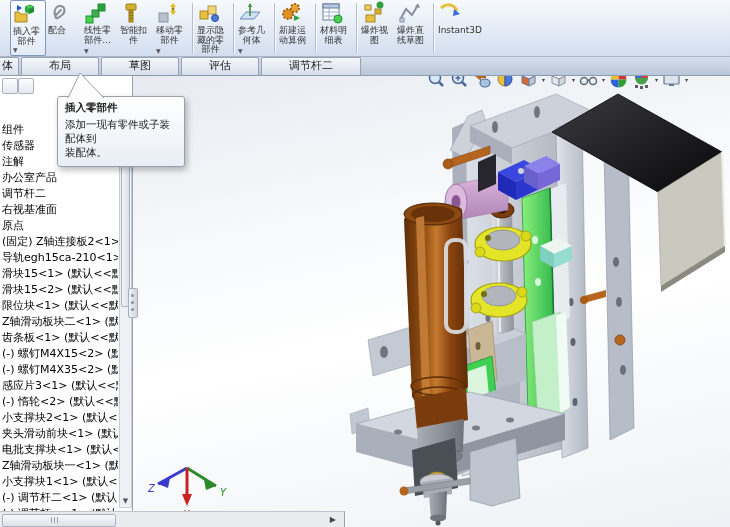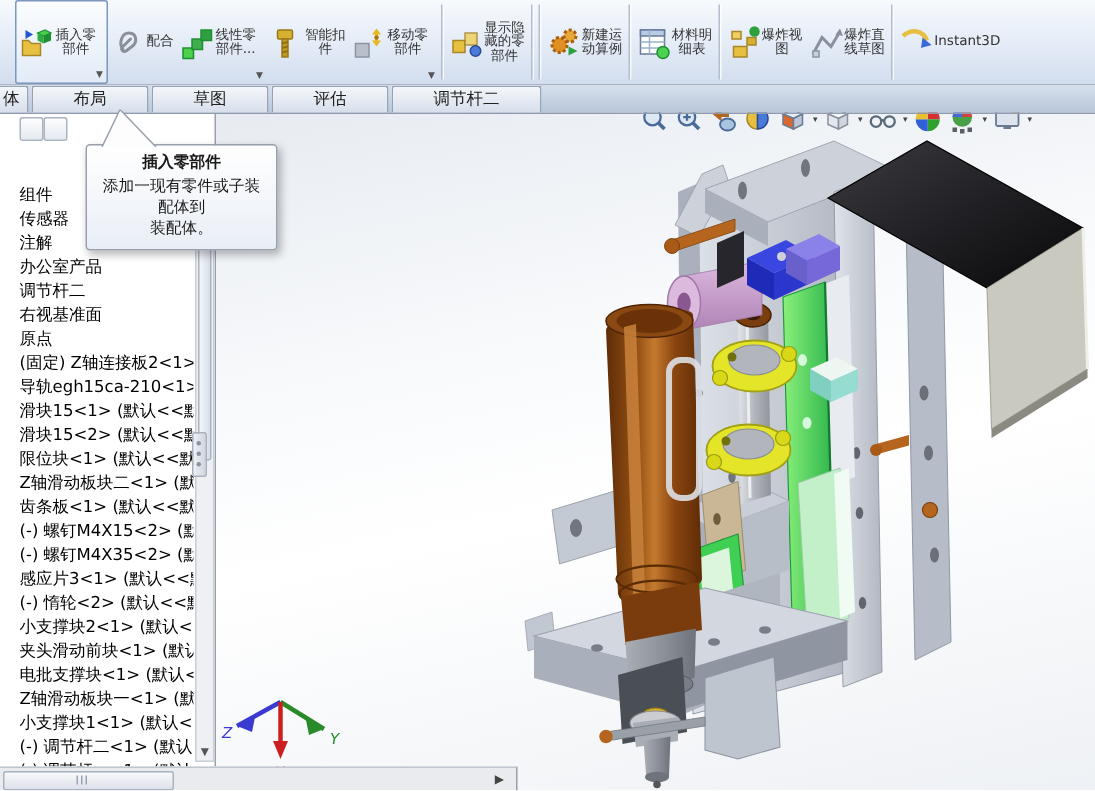--- a/index.html
+++ b/index.html
@@ -3,21 +3,21 @@
 <meta charset="utf-8">
 <style>
   html,body{margin:0;padding:0;}
   .app{position:relative;width:730px;height:527px;overflow:hidden;
        font-family:"DejaVu Sans",sans-serif;background:#fff;}
 
   
   .ribbon{position:absolute;top:0;left:0;width:730px;height:57px;z-index:6;
     background:linear-gradient(#f7fafd,#e3ebf6 55%,#d2ddee);
     border-bottom:1px solid #a9b4c6;display:flex;align-items:stretch;padding-left:2px;box-sizing:border-box;}
-  .rb{display:flex;flex-direction:row;align-items:center;min-width:36px;
+  .rb{display:flex;flex-direction:column;align-items:flex-start;min-width:36px;
       padding:1px 2px 0;position:relative;box-sizing:border-box;}
   .rb .ic{width:24px;height:24px;flex:0 0 auto;}
   .rb .lb{font-size:9px;line-height:9.5px;text-align:center;color:#333;white-space:pre-line;margin-top:1px;}
   .rb .caret{font-size:6px;color:#555;line-height:6px;margin-top:auto;padding-bottom:2px;}
   .rb.selected{background:linear-gradient(#fbfdff,#e2ebf7);border:1px solid #7d97bd;border-radius:2px;}
   .rb.partial{min-width:8px;width:8px;overflow:hidden;padding:1px 0 0;}
   .sep{width:1px;background:#b3bdce;box-shadow:1px 0 0 rgba(255,255,255,.8);margin:3px 2px;}
   .rb.wide{min-width:58px;}
 
   
@@ -33,21 +33,21 @@
   .viewport{position:absolute;top:76px;left:133px;right:0;bottom:0;z-index:0;
     background:linear-gradient(168deg,#e7ebf1 0%,#f7f9fb 32%,#ffffff 55%,#eef1f5 100%);}
   .modelsvg{position:absolute;top:0;left:0;width:730px;height:527px;z-index:1;}
 
   
   .hud{position:absolute;left:426px;top:66px;height:26px;z-index:3;display:flex;align-items:center;gap:2px;}
   .hud .hic{width:21px;height:21px;}
   .hud .hcaret{font-size:6px;color:#444;margin:0 1px;}
 
   
-  .tree{position:absolute;top:76px;left:11px;width:132px;bottom:16px;background:#fff;
+  .tree{position:absolute;top:76px;left:0;width:132px;bottom:16px;background:#fff;
     border-right:1px solid #98a0ae;overflow:hidden;z-index:4;}
   .tree-iconbtn{position:absolute;top:2px;width:14px;height:14px;border:1px solid #aab2c0;
     background:linear-gradient(#fdfdfe,#e4e9f0);border-radius:2px;}
   .rows{position:absolute;top:46px;left:2px;right:14px;}
   .trow{height:16px;line-height:16px;font-size:11px;color:#000;white-space:nowrap;overflow:hidden;}
   .vscroll{position:absolute;top:62px;bottom:3px;right:0;width:13px;background:#eef0f4;
     border:1px solid #c8cdd6;box-sizing:border-box;}
   .vthumb{position:absolute;top:8px;left:1px;right:1px;height:158px;
     background:linear-gradient(90deg,#f4f6f9,#d9dee7);border:1px solid #aab2c0;border-radius:2px;}
   .vthumb .g{position:absolute;top:4px;left:2px;right:2px;height:1px;background:#9aa2b0;box-shadow:0 2px 0 #9aa2b0,0 4px 0 #9aa2b0;}
@@ -62,21 +62,21 @@
     border-top:1px solid #c0c6d0;border-right:1px solid #98a0ae;box-sizing:border-box;}
   .hthumb{position:absolute;left:2px;top:2px;width:112px;height:11px;
     background:linear-gradient(#f8f9fb,#dde2ea);border:1px solid #aab2c0;border-radius:2px;}
   .hthumb .g{position:absolute;left:48px;top:2px;width:1px;height:6px;background:#9aa2b0;
     box-shadow:3px 0 0 #9aa2b0,6px 0 0 #9aa2b0;}
   .hright{position:absolute;right:8px;top:3px;font-size:8px;color:#444;line-height:10px;}
 
   
   .tooltip{position:absolute;left:57px;top:96px;width:128px;z-index:10;
     background:linear-gradient(#ffffff,#e9eef6);border:1px solid #98a0ac;border-radius:3px;
-    box-shadow:2px 3px 6px rgba(0,0,0,.28);padding:4px 7px 6px;font-size:10.5px;color:#1a1a1a;box-sizing:border-box;text-align:center;}
+    box-shadow:2px 3px 6px rgba(0,0,0,.28);padding:4px 7px 6px;font-size:10.5px;color:#1a1a1a;box-sizing:border-box;}
   .tooltip .tt{font-weight:bold;margin-bottom:3px;}
   .tooltip .tb{line-height:1.32;white-space:pre-line;}
   .ttpointer{position:absolute;left:58px;top:73px;width:48px;height:25px;z-index:11;}
 
   .triadsvg{position:absolute;left:140px;top:448px;width:95px;height:75px;z-index:2;}
 </style>
 </head>
 <body>
 
 <div class="app">
@@ -410,20 +410,30 @@
         <circle cx="18" cy="17" r="3.5" fill="#4a7ad8" stroke="#2a4a98"></circle>
       </svg>
       <span class="lb">显示隐
 藏的零
 部件</span>
     </div>
 
     <div class="sep"></div>
 
 
+    <div class="rb">
+      <svg class="ic" viewBox="0 0 24 24">
+        <polygon points="2,18 8,11 22,11 16,18" fill="#cfe0f4" stroke="#6a8ab8"></polygon>
+        <line x1="12" y1="3" x2="12" y2="15" stroke="#3a8a3a" stroke-width="1.5"></line>
+        <polygon points="12,2 10,6 14,6" fill="#3a8a3a"></polygon>
+      </svg>
+      <span class="lb">参考几
+何体</span>
+      <span class="caret">▼</span>
+    </div>
 
     <div class="sep"></div>
 
     <div class="rb">
       <svg class="ic" viewBox="0 0 24 24">
         <circle cx="9" cy="13" r="5" fill="#e09020" stroke="#a86010" stroke-dasharray="2,1.5" stroke-width="2"></circle>
         <circle cx="16" cy="7" r="4" fill="#e8a838" stroke="#a86010" stroke-dasharray="2,1.5" stroke-width="2"></circle>
         <polygon points="15,14 21,17 15,20" fill="#2fa03f"></polygon>
       </svg>
       <span class="lb">新建运

